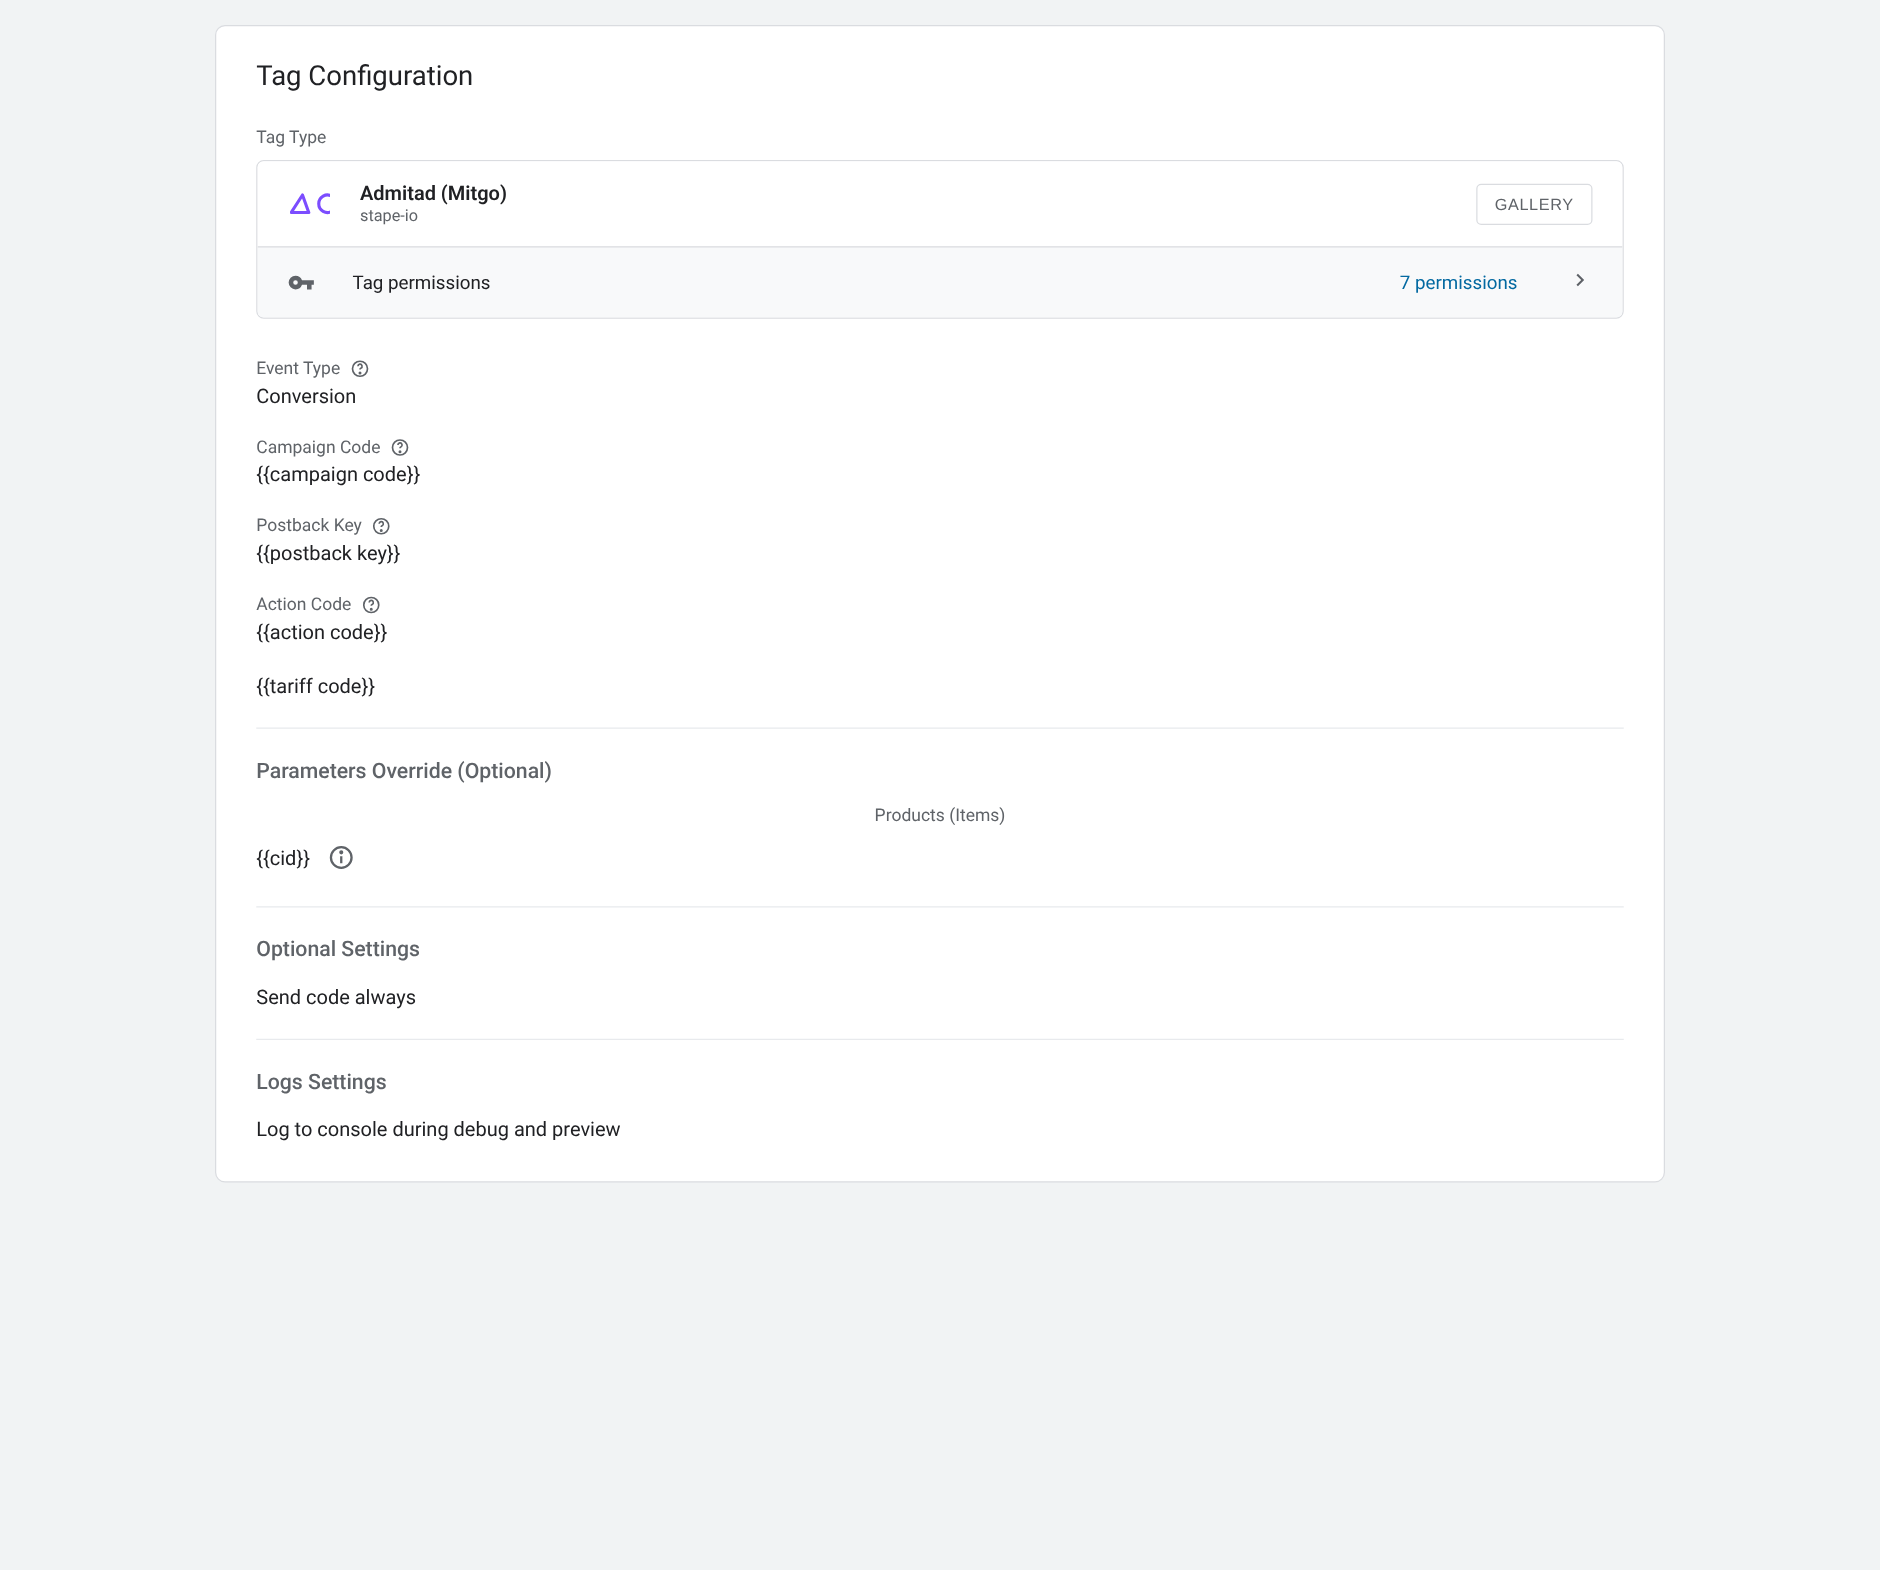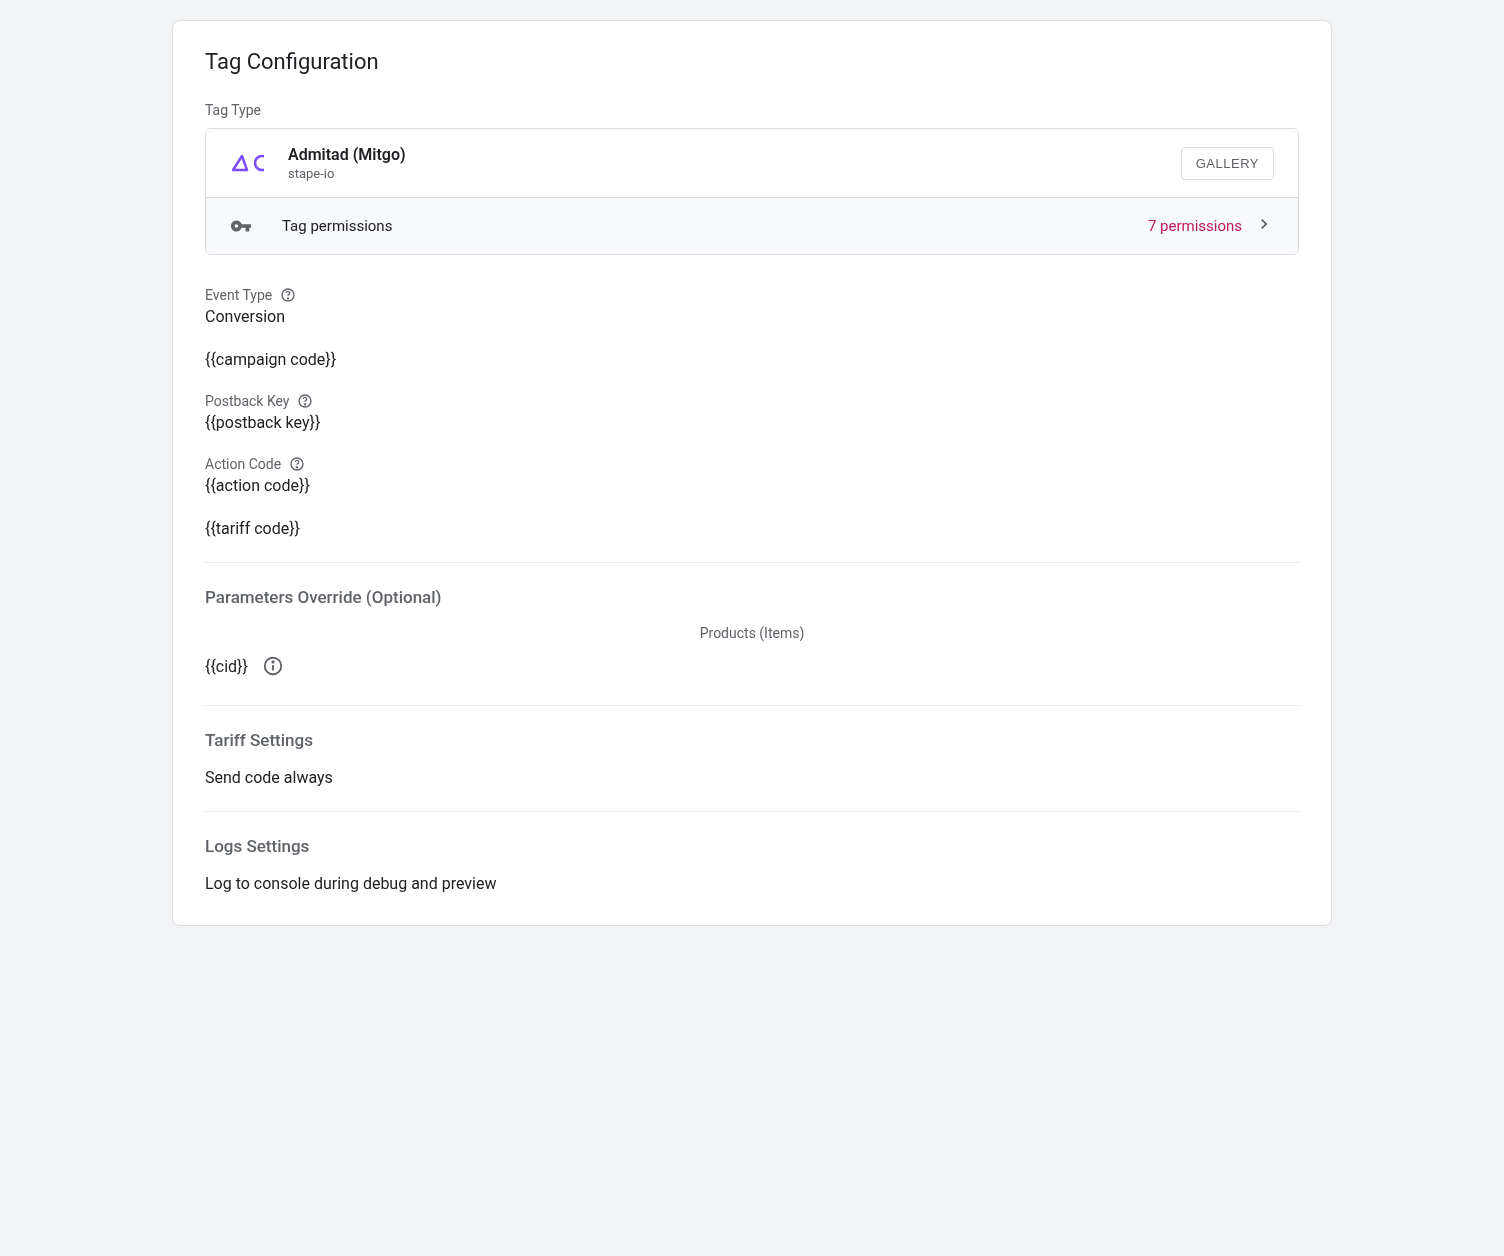--- a/index.html
+++ b/index.html
@@ -84,22 +84,22 @@
       display: flex;
       align-items: center;
     }
     .perm-label {
       flex: 1;
       font-size: 15px;
       color: #202124;
     }
     .perm-count {
       font-size: 15px;
-      color: #be185d;
-      margin-right: 12px;
+      color: #0369a1;
+      margin-right: 40px;
     }
     .chevron { color: #5f6368; }
     .field-group { margin-bottom: 24px; }
     .field-label-row {
       display: flex;
       align-items: center;
       gap: 8px;
       margin-bottom: 4px;
     }
     .field-label {
@@ -186,20 +186,30 @@
             <circle cx="12" cy="12" r="9"></circle>
             <path d="M9.5 9a2.5 2.5 0 1 1 3.5 2.3c-.8.4-1 .9-1 1.7"></path>
             <circle cx="12" cy="17" r="0.8" fill="currentColor"></circle>
           </svg>
       </span>
     </div>
     <div class="field-value">Conversion</div>
   </div>
 
   <div class="field-group">
+    <div class="field-label-row">
+      <span class="field-label">Campaign Code</span>
+      <span class="help-icon">
+        <svg width="16" height="16" viewBox="0 0 24 24" fill="none" stroke="currentColor" stroke-width="2">
+            <circle cx="12" cy="12" r="9"></circle>
+            <path d="M9.5 9a2.5 2.5 0 1 1 3.5 2.3c-.8.4-1 .9-1 1.7"></path>
+            <circle cx="12" cy="17" r="0.8" fill="currentColor"></circle>
+          </svg>
+      </span>
+    </div>
     <div class="field-value">{{campaign code}}</div>
   </div>
 
   <div class="field-group">
     <div class="field-label-row">
       <span class="field-label">Postback Key</span>
       <span class="help-icon">
         <svg width="16" height="16" viewBox="0 0 24 24" fill="none" stroke="currentColor" stroke-width="2">
             <circle cx="12" cy="12" r="9"></circle>
             <path d="M9.5 9a2.5 2.5 0 1 1 3.5 2.3c-.8.4-1 .9-1 1.7"></path>
@@ -238,20 +248,20 @@
       <svg width="22" height="22" viewBox="0 0 24 24" fill="none" stroke="currentColor" stroke-width="2">
           <circle cx="12" cy="12" r="9"></circle>
           <line x1="12" y1="11" x2="12" y2="17"></line>
           <circle cx="12" cy="7.5" r="0.8" fill="currentColor"></circle>
         </svg>
     </span>
   </div>
 
   <hr class="section-divider">
 
-  <div class="section-title">Tariff Settings</div>
+  <div class="section-title">Optional Settings</div>
   <div class="field-value" style="margin-bottom:24px;">Send code always</div>
 
   <hr class="section-divider">
 
   <div class="section-title">Logs Settings</div>
   <div class="field-value">Log to console during debug and preview</div>
 </div>
 
 </body></html>

